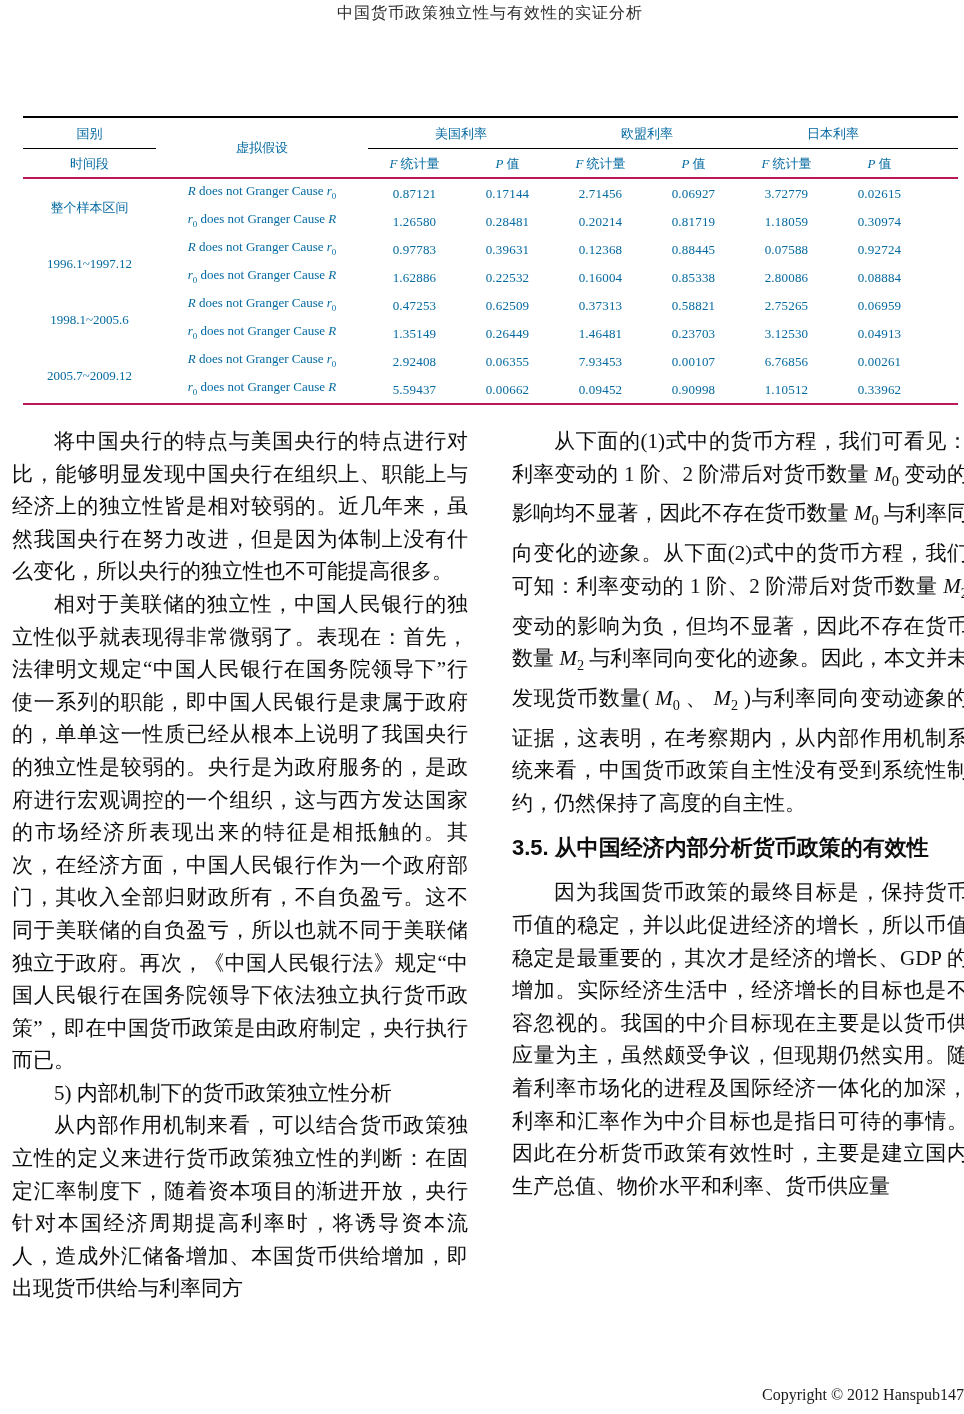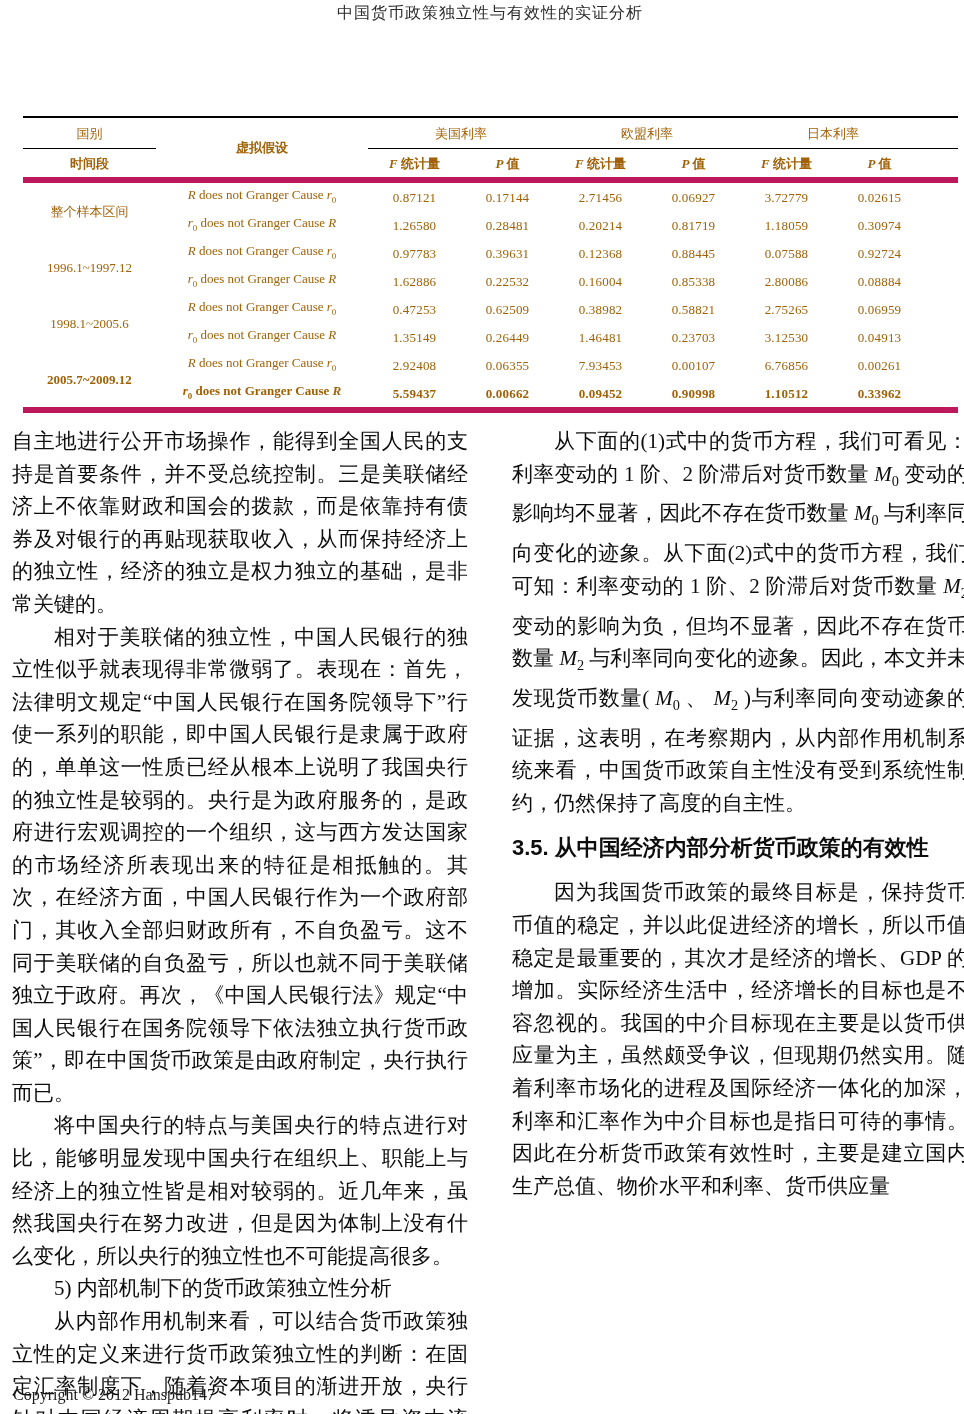--- a/index.html
+++ b/index.html
@@ -7,38 +7,38 @@
         font-family:"Liberation Serif","DejaVu Serif",serif;color:#111;margin-left:8px;}
   .running-title{position:absolute;top:3px;left:0;right:0;text-align:center;
         font-size:16px;letter-spacing:1px;color:#2b2b2b;}
   .table-titles{position:absolute;top:56px;left:0;right:0;text-align:center;}
   .table-title-en{font-size:13.5px;font-weight:bold;font-family:"Liberation Serif","DejaVu Serif",serif;color:#000;}
   .table-title-zh{font-size:14.5px;font-weight:bold;margin-top:5px;
         font-family:"Liberation Sans","DejaVu Sans",sans-serif;color:#000;}
   .table-title-zh i, .table-title-zh sub{font-family:"Liberation Serif","DejaVu Serif",serif;}
 
   table.tbl{position:absolute;top:116px;left:15px;width:935px;border-collapse:collapse;
-        table-layout:fixed;font-size:13px;color:#a16207;border-top:2px solid #000;}
+        table-layout:fixed;font-size:13px;color:#0369a1;border-top:2px solid #000;}
   table.tbl td{text-align:center;vertical-align:middle;padding:0;height:28px;line-height:15px;}
   table.tbl thead tr.r1 td{height:30px;}
   td.b-thin{border-bottom:1px solid #000;}
-  td.b-thick{border-bottom:6px solid #be185d;font-weight:bold;}
+  td.b-thick{border-bottom:2px solid #be185d;}
   td.hyp{text-align:left;padding-left:22px;}
   td.num{letter-spacing:0.2px;}
   sub{font-size:0.68em;}
   sup{font-size:0.65em;}
 
   .columns{position:absolute;top:425px;left:4px;width:956px;display:flex;gap:44px;}
   .col{width:456px;font-size:21px;line-height:32.6px;text-align:justify;color:#0d0d0d;}
   .col p{margin:0;}
   .col p.indent{text-indent:2em;}
   .col .heading{font-weight:bold;font-size:22px;line-height:30px;margin:14px 0 13px;
         text-align:left;text-indent:0;font-family:"Liberation Sans","DejaVu Sans",sans-serif;}
   .footer{position:absolute;top:1386px;left:5px;width:951px;display:flex;
-        justify-content:flex-start;font-size:16px;color:#1a1a1a;}
+        justify-content:flex-end;font-size:16px;color:#1a1a1a;}
 </style>
 </head>
 <body>
 
 <div class="page">
 
   <div class="running-title">中国货币政策独立性与有效性的实证分析</div>
 
 
   <table class="tbl">
@@ -114,21 +114,21 @@
           <td class="num">0.85338</td>
           <td class="num">2.80086</td>
           <td class="num">0.08884</td>
           <td></td>
         </tr>
         <tr>
           <td rowspan="2">1998.1~2005.6</td>
           <td class="hyp"><i>R</i> does not Granger Cause <i>r</i><sub>0</sub></td>
           <td class="num">0.47253</td>
           <td class="num">0.62509</td>
-          <td class="num">0.38982</td>
+          <td class="num">0.37313</td>
           <td class="num">0.58821</td>
           <td class="num">2.75265</td>
           <td class="num">0.06959</td>
           <td></td>
         </tr>
         <tr>
           <td class="hyp"><i>r</i><sub>0</sub> does not Granger Cause <i>R</i></td>
           <td class="num">1.35149</td>
           <td class="num">0.26449</td>
           <td class="num">1.46481</td>
@@ -156,23 +156,22 @@
           <td class="num b-thick">0.90998</td>
           <td class="num b-thick">1.10512</td>
           <td class="num b-thick">0.33962</td>
           <td class="b-thick"></td>
         </tr>
       </tbody>
   </table>
 
   <div class="columns">
     <div class="col">
-        <p>自主地进行公开市场操作，能得到全国人民的支持是首要条件，并不受总统控制。三是美联储经济上不依靠财政和国会的拨款，而是依靠持有债券及对银行的再贴现获取收入，从而保持经济上的独立性，经济的独立是权力独立的基础，是非常关键的。</p>
+        <p class="indent">将中国央行的特点与美国央行的特点进行对比，能够明显发现中国央行在组织上、职能上与经济上的独立性皆是相对较弱的。近几年来，虽然我国央行在努力改进，但是因为体制上没有什么变化，所以央行的独立性也不可能提高很多。</p>
         <p class="indent">相对于美联储的独立性，中国人民银行的独立性似乎就表现得非常微弱了。表现在：首先，法律明文规定“中国人民银行在国务院领导下”行使一系列的职能，即中国人民银行是隶属于政府的，单单这一性质已经从根本上说明了我国央行的独立性是较弱的。央行是为政府服务的，是政府进行宏观调控的一个组织，这与西方发达国家的市场经济所表现出来的特征是相抵触的。其次，在经济方面，中国人民银行作为一个政府部门，其收入全部归财政所有，不自负盈亏。这不同于美联储的自负盈亏，所以也就不同于美联储独立于政府。再次，《中国人民银行法》规定“中国人民银行在国务院领导下依法独立执行货币政策”，即在中国货币政策是由政府制定，央行执行而已。</p>
-        <p class="indent">将中国央行的特点与美国央行的特点进行对比，能够明显发现中国央行在组织上、职能上与经济上的独立性皆是相对较弱的。近几年来，虽然我国央行在努力改进，但是因为体制上没有什么变化，所以央行的独立性也不可能提高很多。</p>
         <p class="indent">5) 内部机制下的货币政策独立性分析</p>
         <p class="indent">从内部作用机制来看，可以结合货币政策独立性的定义来进行货币政策独立性的判断：在固定汇率制度下，随着资本项目的渐进开放，央行针对本国经济周期提高利率时，将诱导资本流人，造成外汇储备增加、本国货币供给增加，即出现货币供给与利率同方</p>
       </div>
     <div class="col">
         <p class="indent">从下面的(1)式中的货币方程，我们可看见：利率变动的 1 阶、2 阶滞后对货币数量 <i>M</i><sub>0</sub> 变动的影响均不显著，因此不存在货币数量 <i>M</i><sub>0</sub> 与利率同向变化的迹象。从下面(2)式中的货币方程，我们可知：利率变动的 1 阶、2 阶滞后对货币数量 <i>M</i><sub>2</sub> 变动的影响为负，但均不显著，因此不存在货币数量 <i>M</i><sub>2</sub> 与利率同向变化的迹象。因此，本文并未发现货币数量( <i>M</i><sub>0</sub> 、 <i>M</i><sub>2</sub> )与利率同向变动迹象的证据，这表明，在考察期内，从内部作用机制系统来看，中国货币政策自主性没有受到系统性制约，仍然保持了高度的自主性。</p>
         <div class="heading">3.5. 从中国经济内部分析货币政策的有效性</div>
         <p class="indent">因为我国货币政策的最终目标是，保持货币币值的稳定，并以此促进经济的增长，所以币值稳定是最重要的，其次才是经济的增长、GDP 的增加。实际经济生活中，经济增长的目标也是不容忽视的。我国的中介目标现在主要是以货币供应量为主，虽然颇受争议，但现期仍然实用。随着利率市场化的进程及国际经济一体化的加深，利率和汇率作为中介目标也是指日可待的事情。因此在分析货币政策有效性时，主要是建立国内生产总值、物价水平和利率、货币供应量</p>
       </div>
   </div>
 

